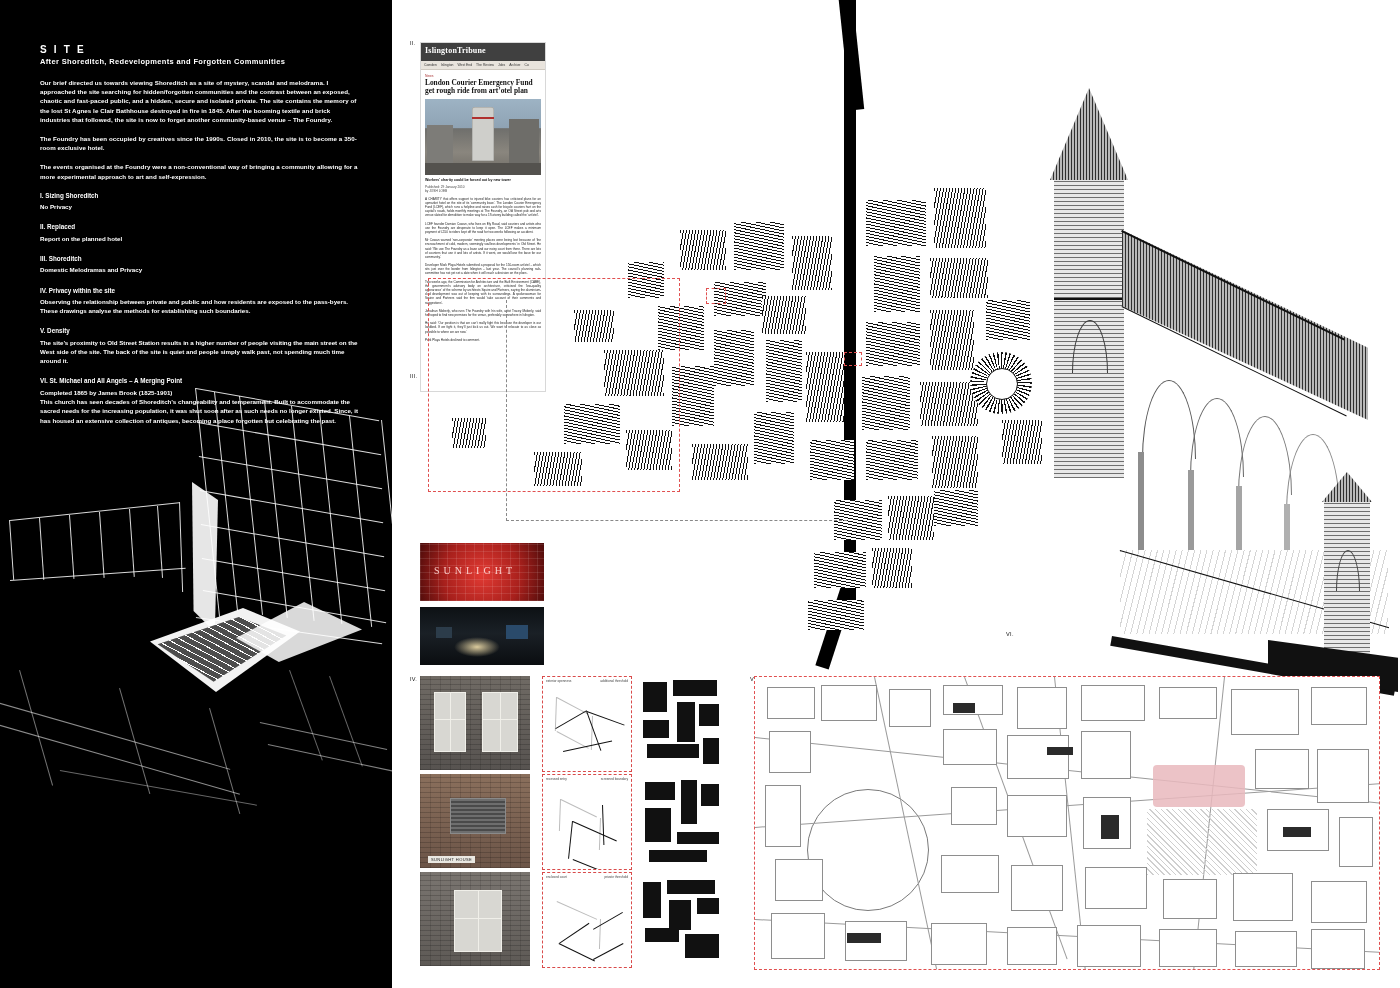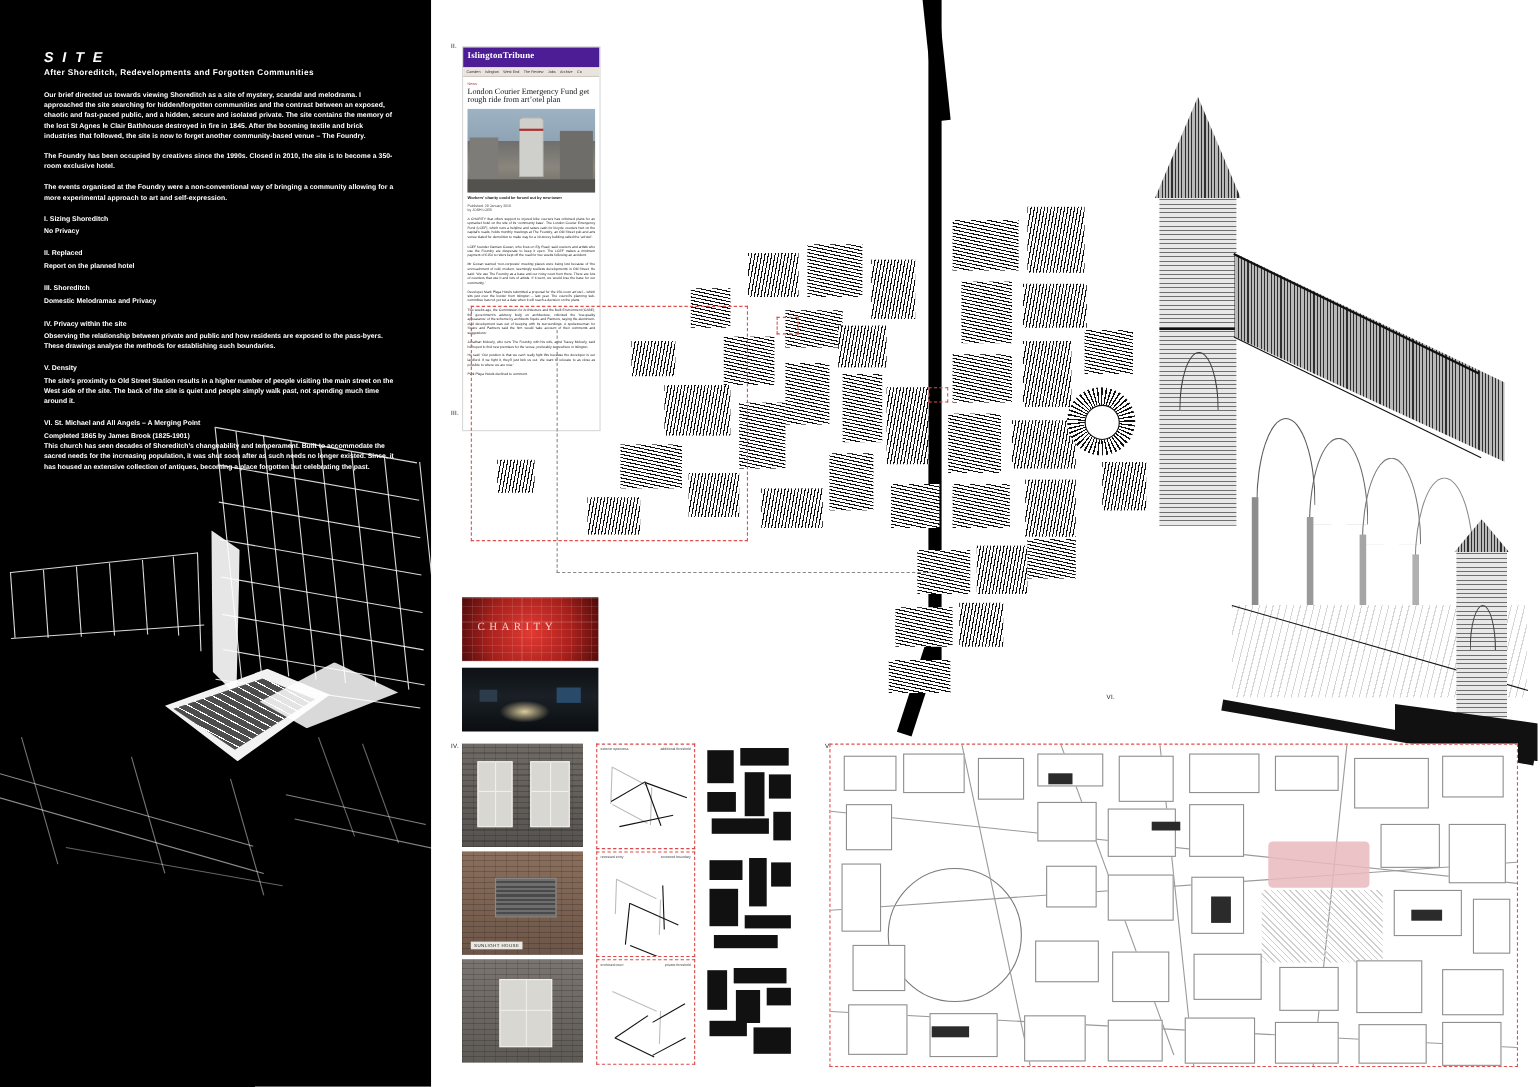--- a/index.html
+++ b/index.html
@@ -2,44 +2,44 @@
 <html><head>
 <meta charset="utf-8">
 <style>
   html,body{margin:0;padding:0;background:#ffffff;}
   body{width:1400px;height:988px;overflow:hidden;font-family:"Liberation Sans",sans-serif;}
   #board{position:relative;width:1400px;height:988px;background:#ffffff;}
 
   
   #left{position:absolute;left:0;top:0;width:392px;height:988px;background:#000000;overflow:hidden;}
   #left .txt{position:absolute;left:40px;top:44px;width:320px;color:#ffffff;}
-  #left .title{font-size:13px;letter-spacing:2.2px;font-weight:bold;margin:0 0 2px 0;font-style:italic;}
+  #left .title{font-size:10px;letter-spacing:2.2px;font-weight:bold;margin:0 0 2px 0;}
   #left .subtitle{font-size:7.5px;letter-spacing:.35px;font-weight:bold;margin:0 0 12px 0;}
   #left p{font-size:6.2px;line-height:9.2px;margin:0 0 10px 0;font-weight:bold;letter-spacing:.06px;}
   #left .sec{font-size:6.3px;line-height:9.4px;margin:0 0 2px 0;font-weight:bold;}
   #left .secbody{font-size:6.2px;line-height:9.2px;margin:0 0 11px 0;font-weight:bold;}
 
   
   .wire{position:absolute;}
   .wline{position:absolute;background:#ffffff;height:1px;transform-origin:0 0;opacity:.85;}
   .wfill{position:absolute;background:#ffffff;opacity:.9;}
   .wgrey{position:absolute;background:#6b6b6b;opacity:.55;}
 
   
   #right{position:absolute;left:392px;top:0;width:1008px;height:988px;background:#ffffff;overflow:hidden;}
 
   .lbl{position:absolute;font-size:5.6px;color:#111;letter-spacing:.3px;}
 
   
   #news{position:absolute;left:28px;top:42px;width:124px;height:348px;background:#ffffff;border:0.5px solid #d8d8d8;overflow:hidden;}
-  #news .masthead{height:18px;background:#4c1d95;position:relative;}
+  #news .masthead{height:18px;background:#404040;position:relative;}
   #news .masthead .mh-text{position:absolute;left:4px;top:3px;color:#ffffff;font-size:8px;font-weight:bold;font-family:"Liberation Serif",serif;letter-spacing:.2px;}
   #news .navbar{height:8px;background:#e9e4dd;border-bottom:.5px solid #cfc9c0;font-size:3.4px;color:#333;display:flex;align-items:center;gap:4px;padding:0 3px;}
   #news .kicker{font-size:3.4px;color:#a33;margin:4px 4px 1px 4px;}
-  #news h2{font-size:7.4px;line-height:8.4px;margin:0 4px 3px 4px;font-family:"Liberation Serif",serif;font-weight:normal;color:#111;}
+  #news h2{font-size:7.4px;line-height:8.4px;margin:0 4px 3px 4px;font-family:"Liberation Serif",serif;font-weight:bold;color:#111;}
   #news .photo{margin:0 4px;height:76px;background:linear-gradient(180deg,#9db3c4 0%,#8fa3b4 38%,#6f6f6c 39%,#8a867e 70%,#6d6a64 100%);position:relative;overflow:hidden;}
   #news .photo .tower{position:absolute;left:50%;top:8px;transform:translateX(-50%);width:22px;height:54px;background:#cfcfcb;border-radius:3px 3px 0 0;box-shadow:inset 0 0 0 .5px #9a9a96;}
   #news .photo .tower:after{content:"";position:absolute;left:0;top:10px;width:22px;height:2px;background:#b0302e;}
   #news .photo .bldgL{position:absolute;left:2px;top:26px;width:26px;height:44px;background:#7d7c78;}
   #news .photo .bldgR{position:absolute;right:2px;top:20px;width:30px;height:50px;background:#6e6d69;}
   #news .photo .road{position:absolute;left:0;bottom:0;width:100%;height:12px;background:#54524e;}
   #news .caption{font-size:3.6px;font-weight:bold;margin:3px 4px 2px 4px;color:#111;line-height:5px;}
   #news .byline{font-size:3.2px;margin:0 4px 3px 4px;color:#444;line-height:4.4px;}
   #news .body{margin:0 4px;font-size:3.1px;line-height:4.15px;color:#1b1b1b;text-align:justify;}
 
@@ -232,21 +232,21 @@
 
 Jonathan Moberly, who runs The Foundry with his wife, artist Tracey Moberly, said he hoped to find new premises for the venue, preferably somewhere in Islington.
 
 He said: ‘Our position is that we can’t really fight this because the developer is our landlord. If we fight it, they’ll just kick us out. We want to relocate to as close as possible to where we are now.’
 
 Park Playa Hotels declined to comment.</div>
     </div>
 
     <div class="ptile" id="foundry">
       <div class="fgrid"></div>
-      <div class="ftext">CHARITY</div>
+      <div class="ftext">SUNLIGHT</div>
     </div>
 
     <div class="ptile" id="interior">
       <div class="glow"></div>
         <div class="scr"></div>
         <div class="scr2"></div>
     </div>
 
     <div class="ptile" id="w1">
       <div class="brick"></div>

